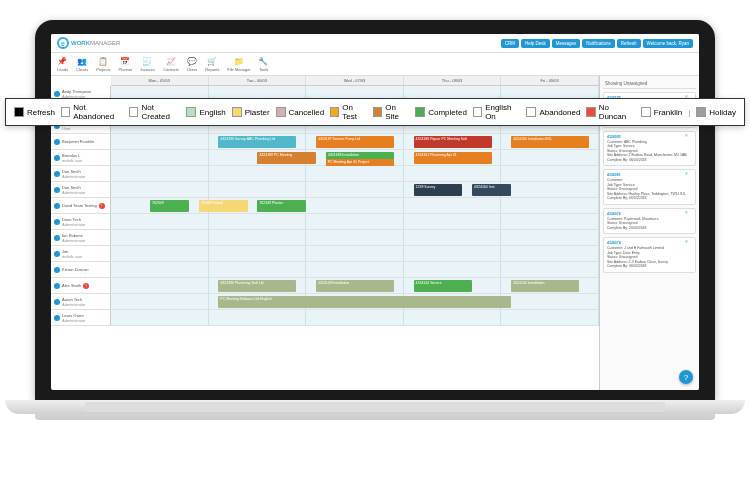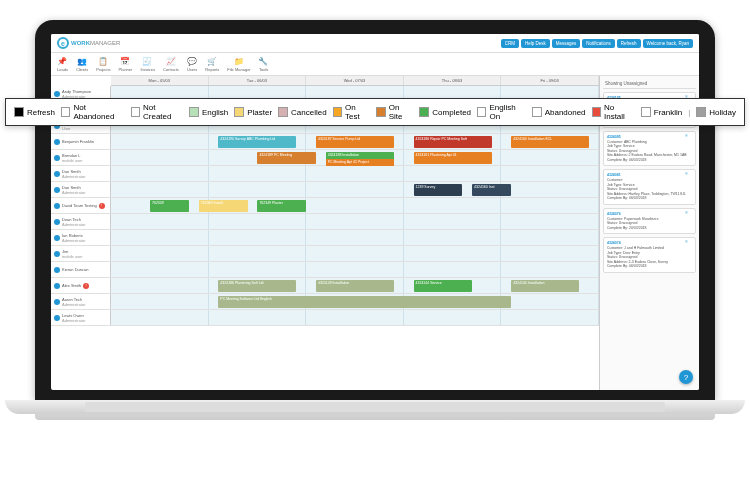--- a/index.html
+++ b/index.html
@@ -476,21 +476,21 @@
       <div class="legend-item">
         <div class="legend-sw" style="background:#ffffff"></div>
         <span>English On</span>
       </div>
       <div class="legend-item">
         <div class="legend-sw" style="background:#ffffff"></div>
         <span>Abandoned</span>
       </div>
       <div class="legend-item">
         <div class="legend-sw" style="background:#e74c3c"></div>
-        <span>No Install</span>
+        <span>No Duncan</span>
       </div>
       <div class="legend-item">
         <div class="legend-sw" style="background:#ffffff"></div>
         <span>Franklin</span>
       </div>
       <span style="color: rgb(153, 153, 153);">|</span>
       <div class="legend-item">
         <div class="legend-sw" style="background:#9e9e9e"></div>
         <span>Holiday</span>
       </div>

